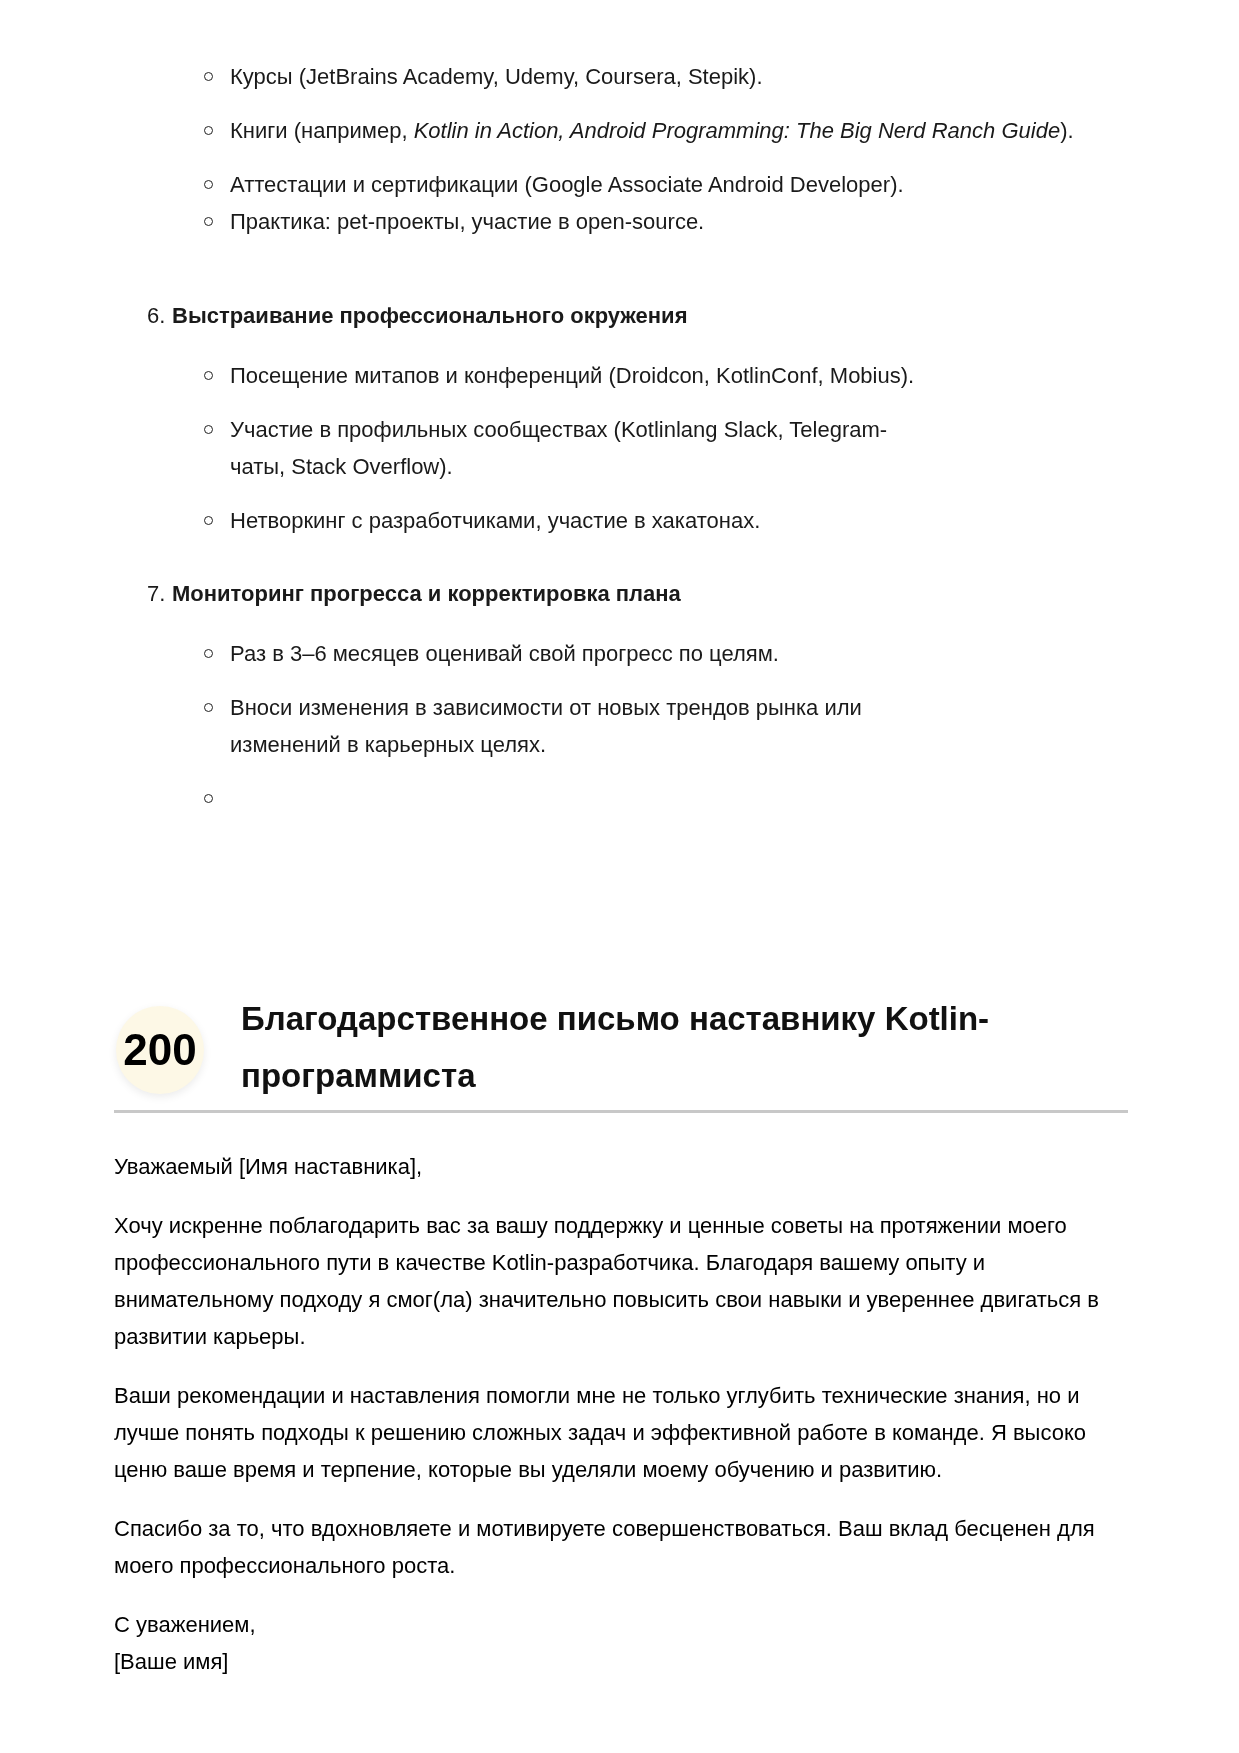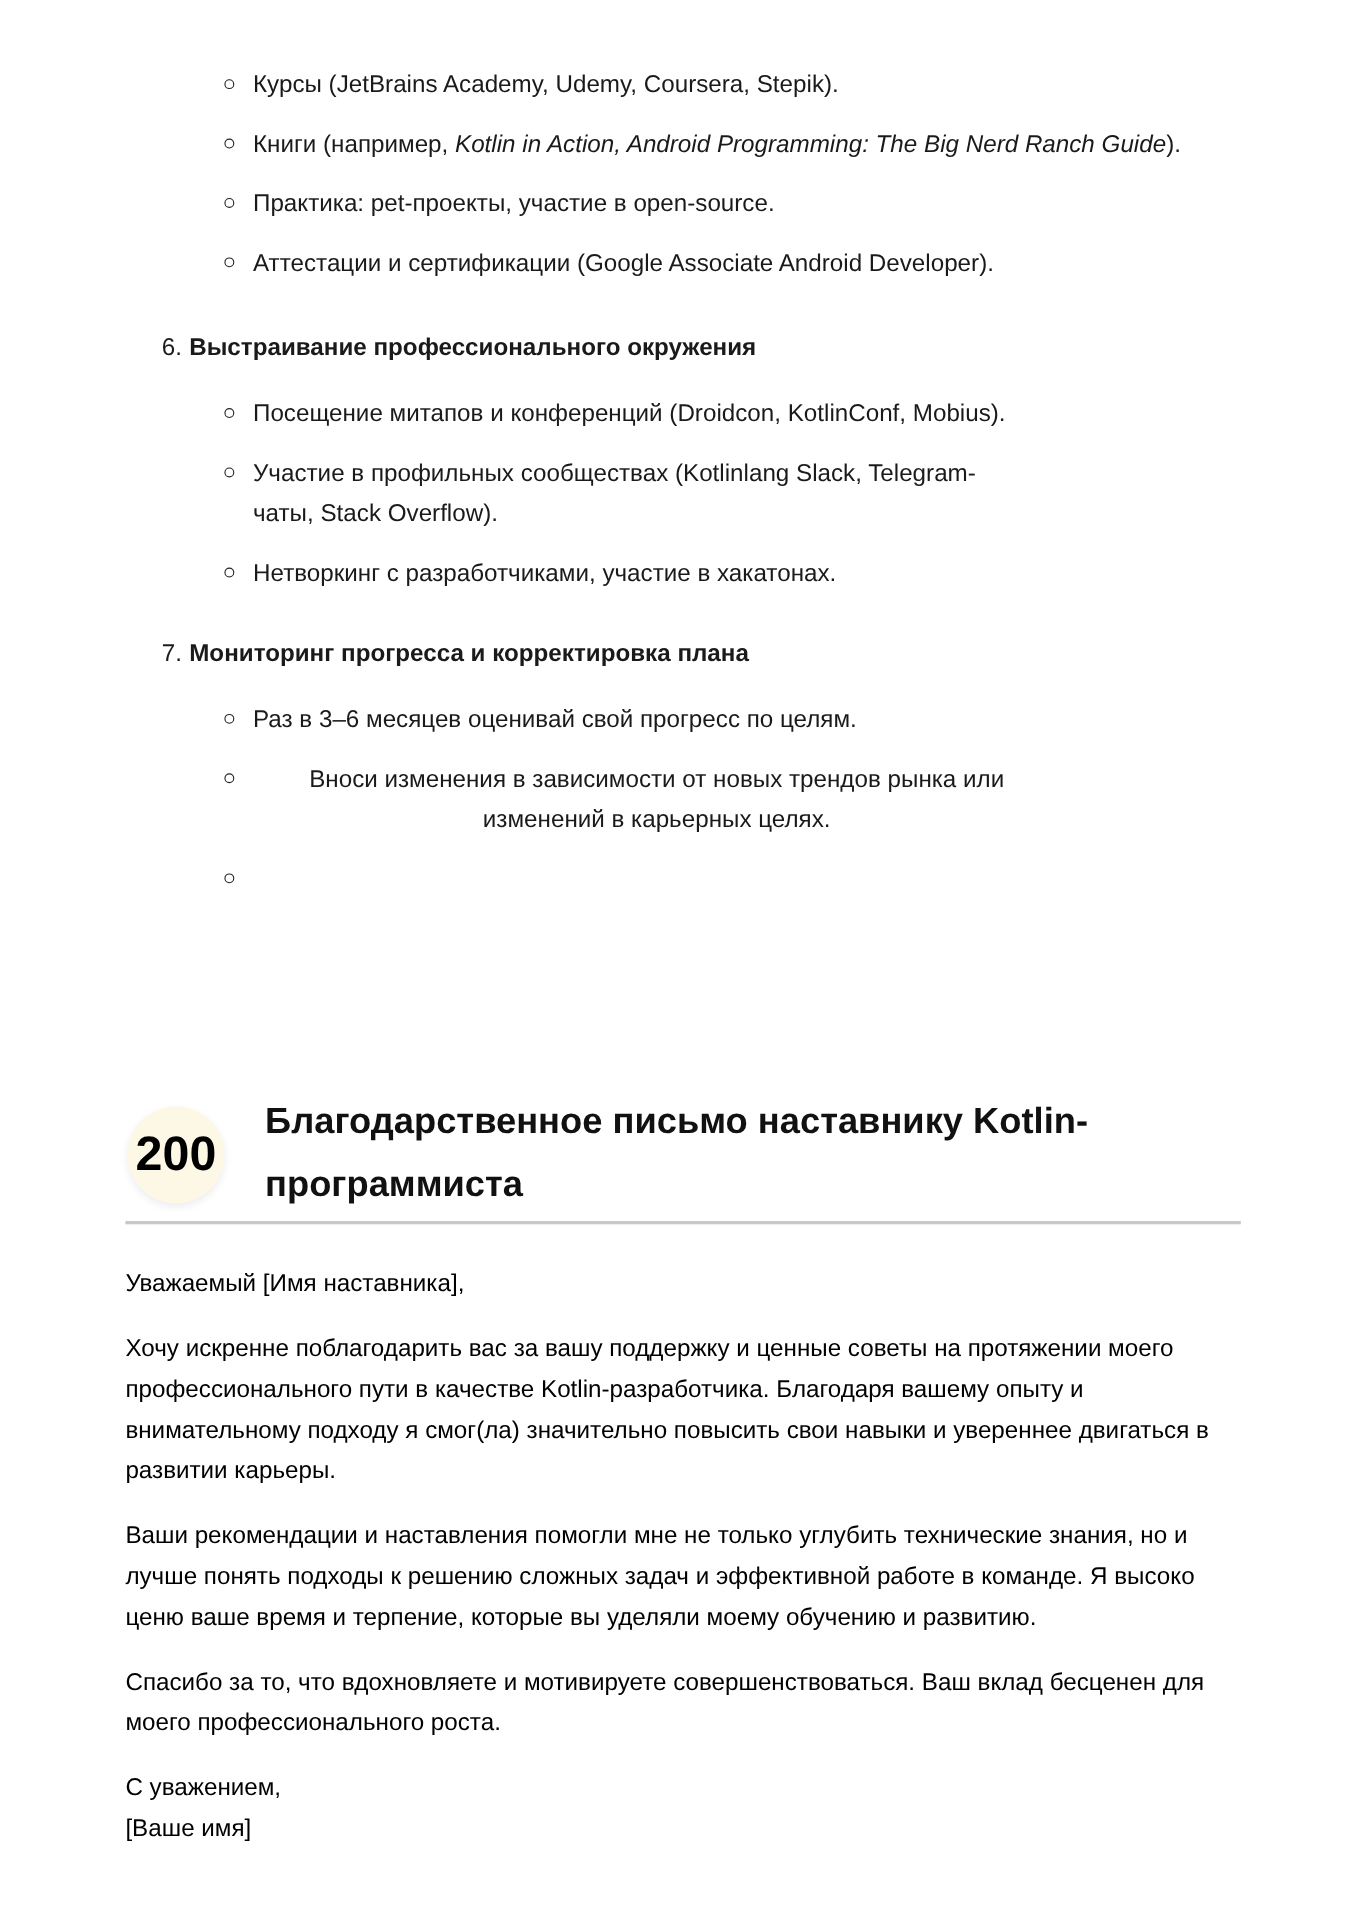--- a/index.html
+++ b/index.html
@@ -124,27 +124,27 @@
 
   <ul class="sub-list" style="position:absolute; top:58px; left:0; width:1020px;">
     <li class="sub-item" style="margin-bottom:17px;">
       <span class="bullet"></span>
       <span>Курсы (JetBrains Academy, Udemy, Coursera, Stepik).</span>
     </li>
     <li class="sub-item" style="margin-bottom:17px;">
       <span class="bullet"></span>
       <span>Книги (например, </span><em>Kotlin in Action, Android Programming: The Big Nerd Ranch Guide</em><span>).</span>
     </li>
+    <li class="sub-item">
+      <span class="bullet"></span>
+      <span>Аттестации и сертификации (Google Associate Android Developer).</span>
+    </li>
     <li class="sub-item" style="margin-bottom:17px;">
       <span class="bullet"></span>
       <span>Практика: pet-проекты, участие в open-source.</span>
-    </li>
-    <li class="sub-item">
-      <span class="bullet"></span>
-      <span>Аттестации и сертификации (Google Associate Android Developer).</span>
     </li>
   </ul>
 
   <div class="num-item" style="position:absolute; top:297px; left:0; width:1020px;">
     <span class="num">6.</span>
     <span class="title">Выстраивание профессионального окружения</span>
   </div>
   <ul class="sub-list" style="position:absolute; top:357px; left:0; width:1020px;">
     <li class="sub-item" style="margin-bottom:17px;">
       <span class="bullet"></span>
@@ -162,21 +162,21 @@
 
   <div class="num-item" style="position:absolute; top:575px; left:0; width:1020px;">
     <span class="num">7.</span>
     <span class="title">Мониторинг прогресса и корректировка плана</span>
   </div>
   <ul class="sub-list" style="position:absolute; top:635px; left:0; width:1020px;">
     <li class="sub-item" style="margin-bottom:17px;">
       <span class="bullet"></span>
       <span>Раз в 3–6 месяцев оценивай свой прогресс по целям.</span>
     </li>
-    <li class="sub-item" style="margin-bottom:17px; padding-right:170px;text-align:center;">
+    <li class="sub-item" style="margin-bottom:17px; padding-right:170px;">
       <span class="bullet"></span>
       <span>Вноси изменения в зависимости от новых трендов рынка или изменений в карьерных целях.</span>
     </li>
     <li class="sub-item">
       <span class="bullet"></span>
     </li>
   </ul>
 </div>
 
 <div class="heading-block">

